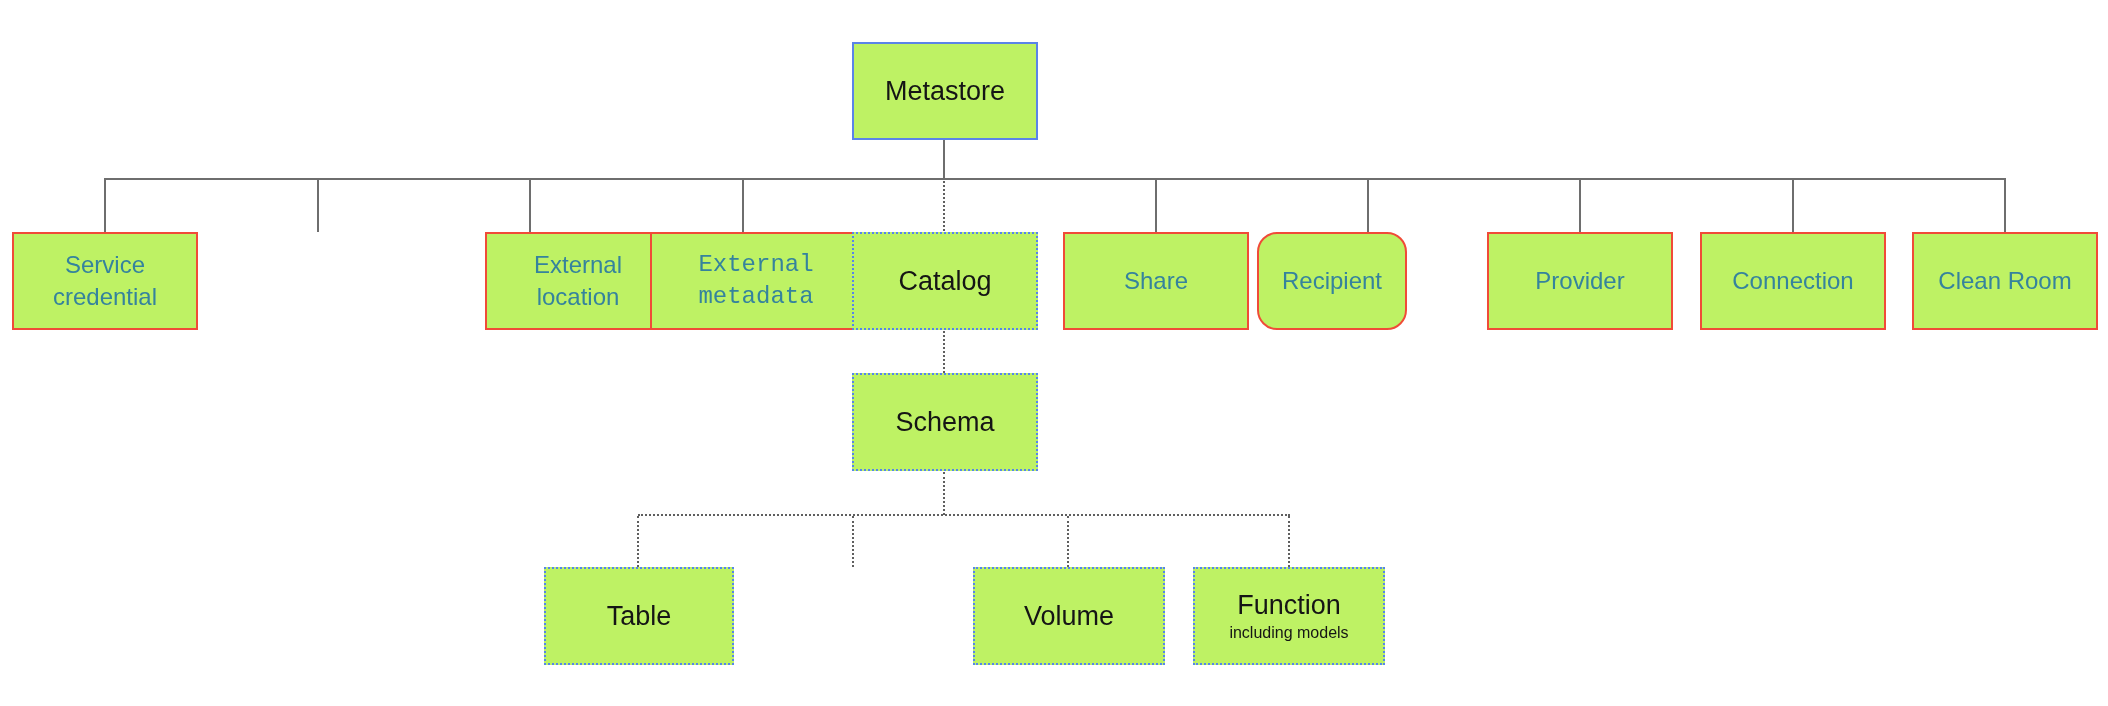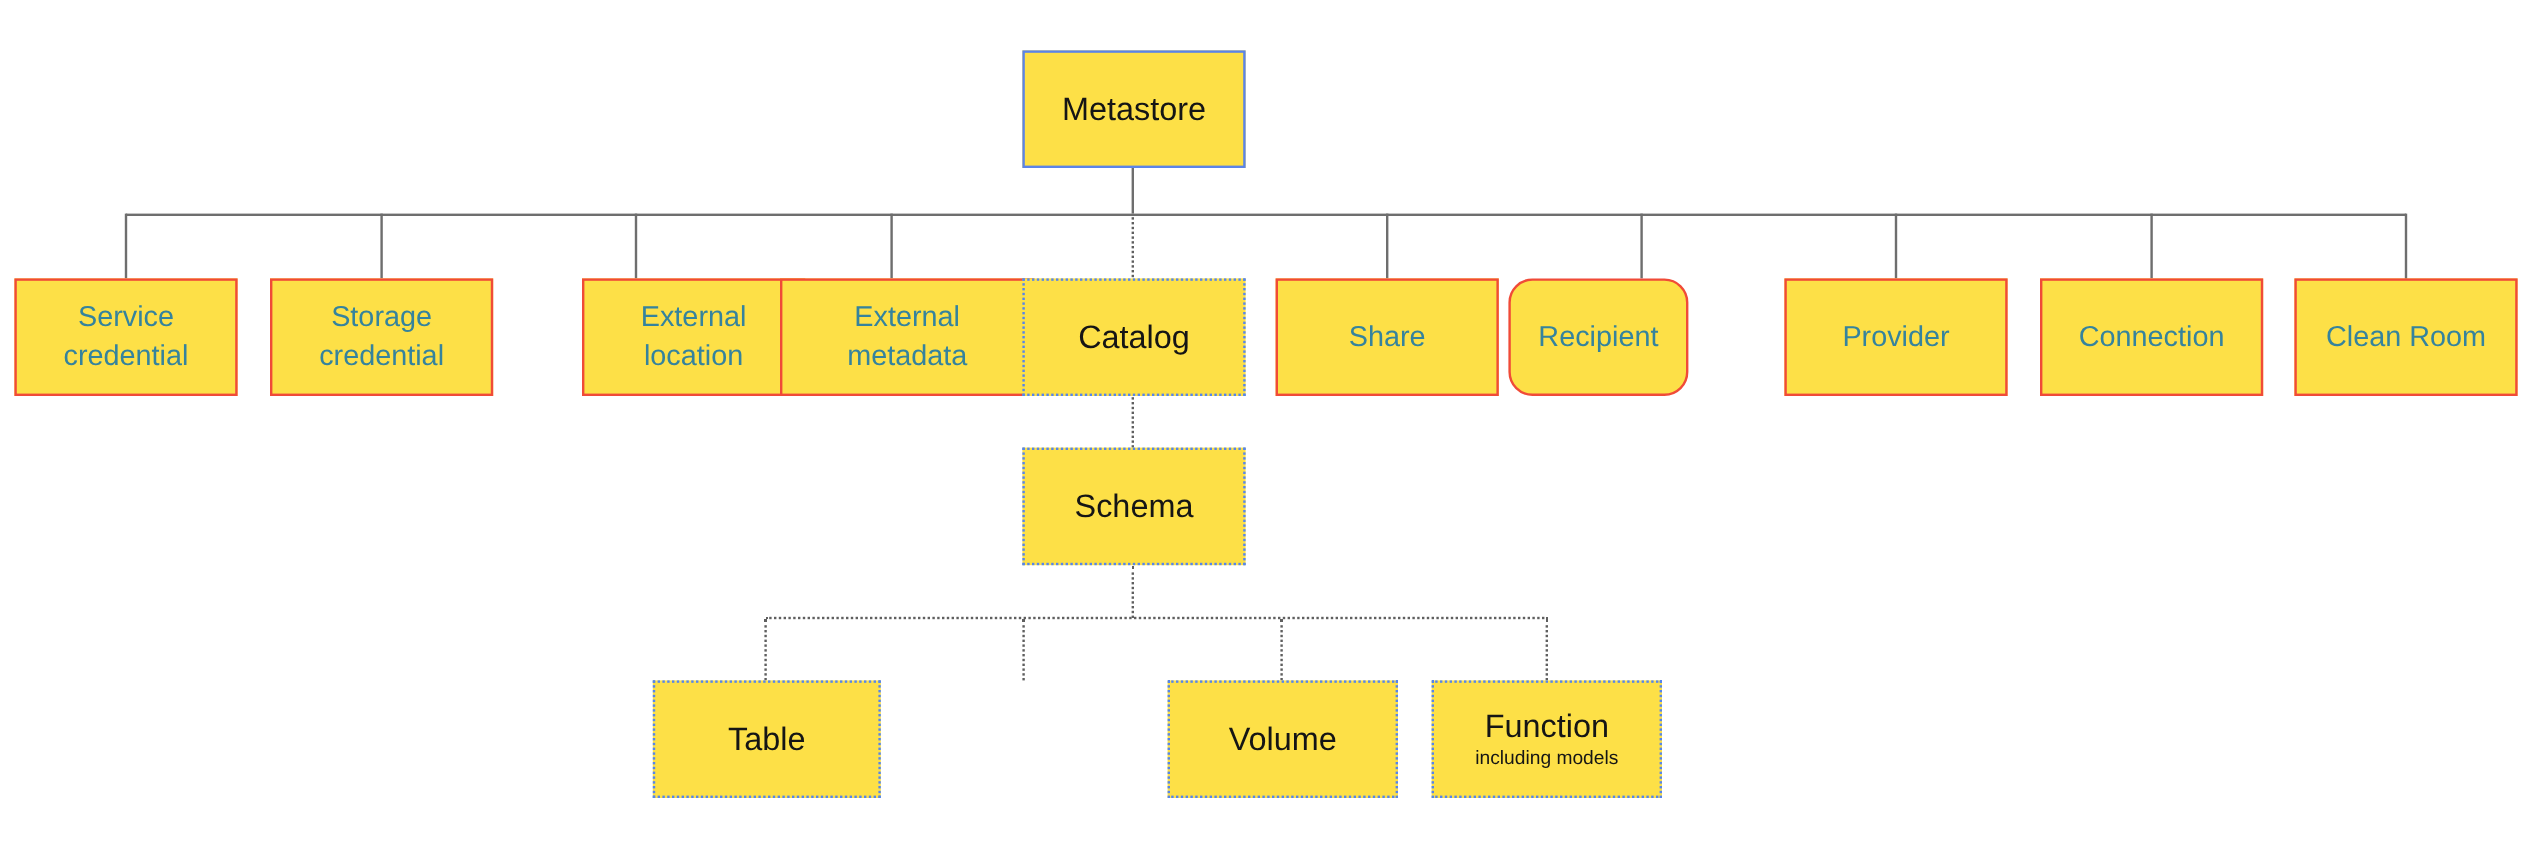--- a/index.html
+++ b/index.html
@@ -18,21 +18,21 @@
   .h-dot  { position: absolute; height: 0; border-top: 2px dotted var(--dot_gray); }
   
   .node {
     position: absolute;
     box-sizing: border-box;
     display: flex;
     flex-direction: column;
     align-items: center;
     justify-content: center;
     text-align: center;
-    background: #fde047;
+    background: #bef264;
     padding: 4px 8px;
   }
   .node.blue-solid {
     border: 2px solid var(--solid_blue);
     color: var(--ink);
     font-size: 27px;
   }
   .node.blue-dotted {
     border: 2px dotted var(--dotted_blue);
     color: var(--ink);
@@ -76,27 +76,24 @@
   <div class="v-dot" style="left:1067px; top:516px; height:51px;"></div>
   <div class="v-dot" style="left:1288px; top:516px; height:51px;"></div>
 
   <div class="node blue-solid" style="left:852px; top:42px; width:186px; height:98px;">
     <span>Metastore</span>
   </div>
 
   <div class="node red" style="left:12px; top:232px; width:186px; height:98px;">
     <span>Service credential</span>
   </div>
-  <div class="node red" style="left:225px; top:232px; width:186px; height:98px;">
-    <span>Storage credential</span>
-  </div>
   <div class="node red" style="left:437px; top:232px; width:186px; height:98px;margin-left:48px;">
     <span>External location</span>
   </div>
-  <div class="node red" style="left:650px; top:232px; width:212px; height:98px;">
+  <div class="node red" style="left:650px; top:232px; width:212px; height:98px;font-family:Liberation Mono, monospace;">
     <span>External metadata</span>
   </div>
   <div class="node blue-dotted" style="left:852px; top:232px; width:186px; height:98px;">
     <span>Catalog</span>
   </div>
   <div class="node red" style="left:1063px; top:232px; width:186px; height:98px;">
     <span>Share</span>
   </div>
   <div class="node red" style="left:1257px; top:232px; width:150px; height:98px;border-radius:20px;">
     <span>Recipient</span>

